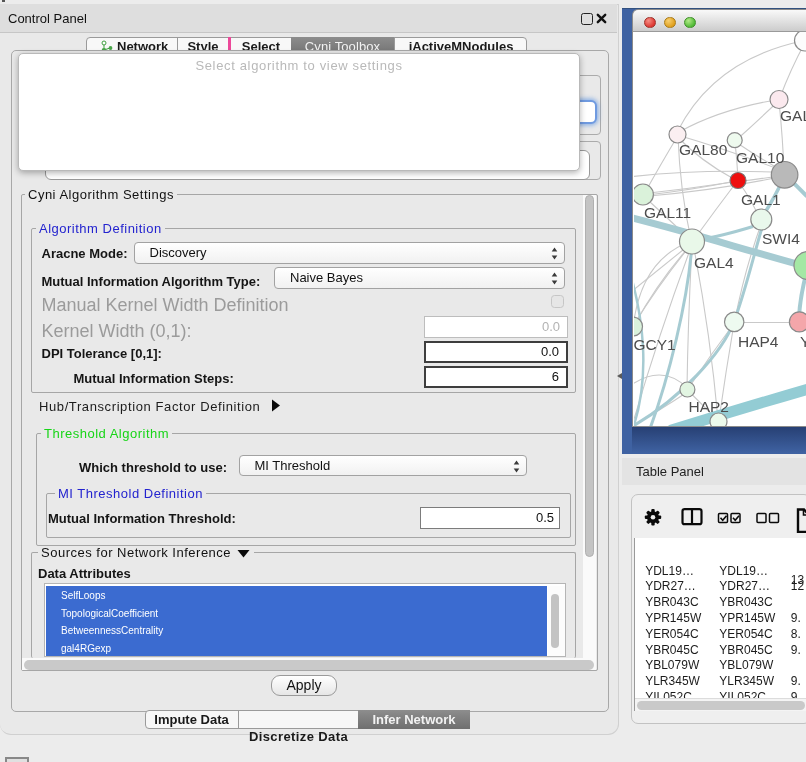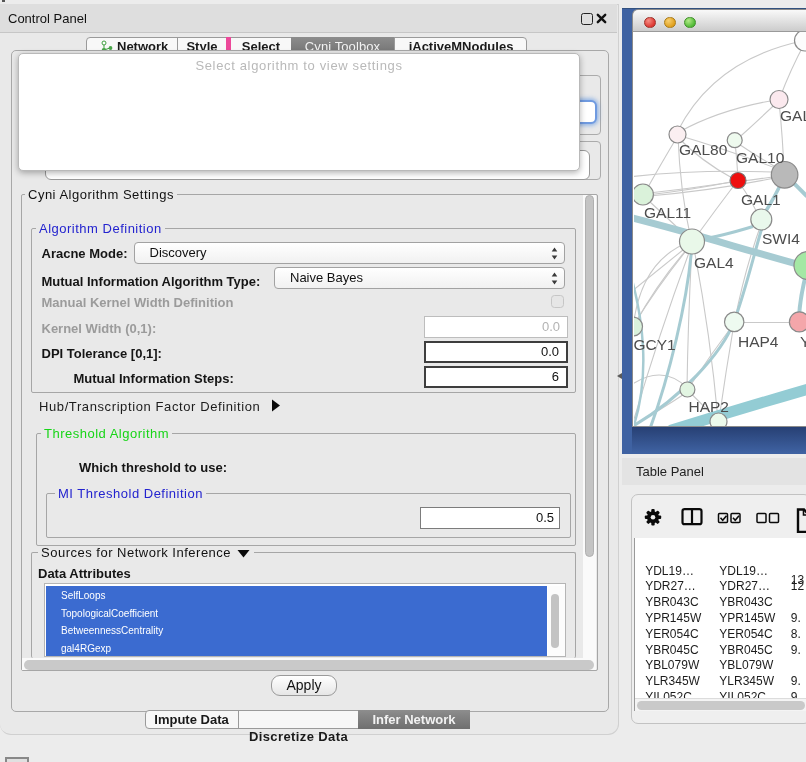--- a/index.html
+++ b/index.html
@@ -1,20 +1,20 @@
 <!DOCTYPE html>
 <html><head>
 <meta charset="utf-8">
 <style>
   html,body{margin:0;padding:0;background:#ececec;}
   #page{position:relative;width:806px;height:762px;overflow:hidden;font-family:"Liberation Sans",sans-serif;background:#ececec;}
   .abs{position:absolute;}
   .lbl{position:absolute;font-size:13px;color:#111;white-space:nowrap;}
   .blbl{position:absolute;font-size:13px;font-weight:bold;color:#151515;white-space:nowrap;}
-  .glbl{position:absolute;font-size:13px;font-weight:bold;color:#9b9b9b;white-space:nowrap;}
+  .glbl{position:absolute;font-size:18px;font-weight:normal;color:#9b9b9b;white-space:nowrap;}
   .fld{position:absolute;background:#fff;box-sizing:border-box;font-size:13px;text-align:right;padding-right:5px;white-space:nowrap;}
   .combo{position:absolute;background:linear-gradient(#ffffff,#f1f1f1);border:1px solid #a2a2a2;border-radius:4px;box-sizing:border-box;}
   .combo .ct{position:absolute;left:15px;top:0;font-size:13px;color:#111;white-space:nowrap;}
   .seg{position:absolute;box-sizing:border-box;font-size:13px;font-weight:bold;color:#1a1a1a;text-align:center;}
   .gbox{position:absolute;border:1px solid #a6a6a6;border-radius:2px;box-sizing:border-box;}
   .gcap{position:absolute;font-size:13px;letter-spacing:0.5px;background:#e9e9e9;padding:0 3px;white-space:nowrap;line-height:13px;}
 </style>
 </head>
 <body>
 <div id="page">
@@ -207,21 +207,21 @@
 <div class="seg" style="left:86px;top:37px;width:92px;height:20px;line-height:20px;border-right:1px solid #9a9a9a;text-align:left;padding-left:31px;">Network</div>
 <svg class="abs" style="left:100px;top:40px;" width="14" height="14" viewBox="0 0 14 14">
       <g stroke="#3f9e3f" stroke-width="1" fill="none">
         <line x1="4" y1="3" x2="4" y2="10"></line>
         <line x1="4" y1="10" x2="10" y2="8"></line>
       </g>
       <circle cx="4" cy="3" r="2" fill="#fff" stroke="#3f9e3f"></circle>
       <circle cx="4" cy="10.5" r="2.4" fill="#4aa54a"></circle>
       <circle cx="10.5" cy="8" r="1.9" fill="#4aa54a"></circle>
     </svg>
-<div class="seg" style="left:178px;top:37px;width:53px;height:20px;line-height:20px;border-right:5px solid #ec4899;">Style</div>
+<div class="seg" style="left:178px;top:37px;width:53px;height:20px;line-height:20px;border-right:3px solid #ec4899;">Style</div>
 <div class="seg" style="left:231px;top:37px;width:60px;height:20px;line-height:20px;">Select</div>
 <div class="seg" style="left:291px;top:37px;width:103px;height:20px;line-height:20px;background:linear-gradient(#8d8d8d,#6f6f6f);color:#f2f2f2;font-weight:normal;letter-spacing:0.1px;">Cyni Toolbox</div>
 <div class="seg" style="left:394px;top:37px;width:133px;height:20px;line-height:20px;border-left:1px solid #9a9a9a;">jActiveMNodules</div>
 
 <div class="abs" style="left:11px;top:50px;width:598px;height:662px;border:1px solid #a8a8a8;border-radius:5px;background:#e9e9e9;box-sizing:border-box;"></div>
 
 <div class="abs" style="left:555px;top:75px;width:46px;height:60px;border:1px solid #ababab;border-radius:0 4px 4px 0;box-sizing:border-box;"></div>
 <div class="abs" style="left:555px;top:141px;width:46px;height:39px;border:1px solid #ababab;border-radius:0 4px 4px 0;box-sizing:border-box;"></div>
 <div class="abs" style="left:545px;top:100px;width:52px;height:24px;background:#fff;border:2px solid #6f9ae0;border-radius:6px;box-shadow:0 0 4px 1.5px rgba(80,140,225,.6);box-sizing:border-box;"></div>
 <div class="abs" style="left:45px;top:150px;width:545px;height:30px;background:#fff;border:1px solid #999;border-radius:6px;box-sizing:border-box;"></div>
@@ -261,22 +261,29 @@
 <div class="fld" style="left:424px;top:365.5px;width:144px;height:22.5px;border:2px solid #3e3e3e;line-height:18.5px;color:#111;padding-right:7px;">6</div>
 
 <div class="lbl" style="left:39px;top:398.5px;font-size:13px;letter-spacing:0.6px;color:#1c1c1c;">Hub/Transcription Factor Definition</div>
 <svg class="abs" style="left:271px;top:398.5px;" width="10" height="13" viewBox="0 0 10 13">
       <path d="M1,0.5 L9,6.5 L1,12.5 z" fill="#0a0a0a"></path>
     </svg>
 
 <div class="gbox" style="left:36px;top:433px;width:540px;height:112.5px;"></div>
 <div class="gcap" style="left:41px;top:426.5px;color:#17d517;">Threshold Algorithm</div>
 <div class="blbl" style="left:79px;top:459.5px;">Which threshold to use:</div>
+<div class="combo" style="left:238.5px;top:455px;width:288.5px;height:21px;">
+      <span class="ct" style="line-height:20px;">MI Threshold</span>
+  <svg style="position:absolute;right:6px;top:4px;" width="7" height="13" viewBox="0 0 7 13">
+        <path d="M3.5,0.5 L6.3,4.6 H0.7 z M3.5,12.5 L0.7,8.4 H6.3 z" fill="#3a3a3a"></path>
+      </svg>
+</div>
 <div class="gbox" style="left:46px;top:493px;width:525px;height:45px;"></div>
 <div class="gcap" style="left:55px;top:486.5px;color:#2323cf;">MI Threshold Definition</div>
+<div class="blbl" style="left:48px;top:511px;">Mutual Information Threshold:</div>
 <div class="fld" style="left:419.5px;top:506.5px;width:140.5px;height:22.5px;border:1.5px solid #7c7c7c;line-height:19.5px;color:#111;">0.5</div>
 
 <div class="gbox" style="left:31px;top:552px;width:544.5px;height:106px;border-bottom:none;"></div>
 <div class="abs" style="left:214px;top:546px;width:40px;height:12px;background:#e9e9e9;"></div>
 <div class="gcap" style="left:38px;top:545.5px;color:#111;">Sources for Network Inference</div>
 <svg class="abs" style="left:237px;top:549px;" width="13" height="9" viewBox="0 0 13 9">
       <path d="M0.5,1 L12.5,1 L6.5,8.5 z" fill="#0a0a0a"></path>
     </svg>
 <div class="blbl" style="left:38px;top:566px;">Data Attributes</div>
 <div class="abs" style="left:44px;top:583px;width:522px;height:74px;background:#fff;border:1px solid #b5b5b5;box-sizing:border-box;">

